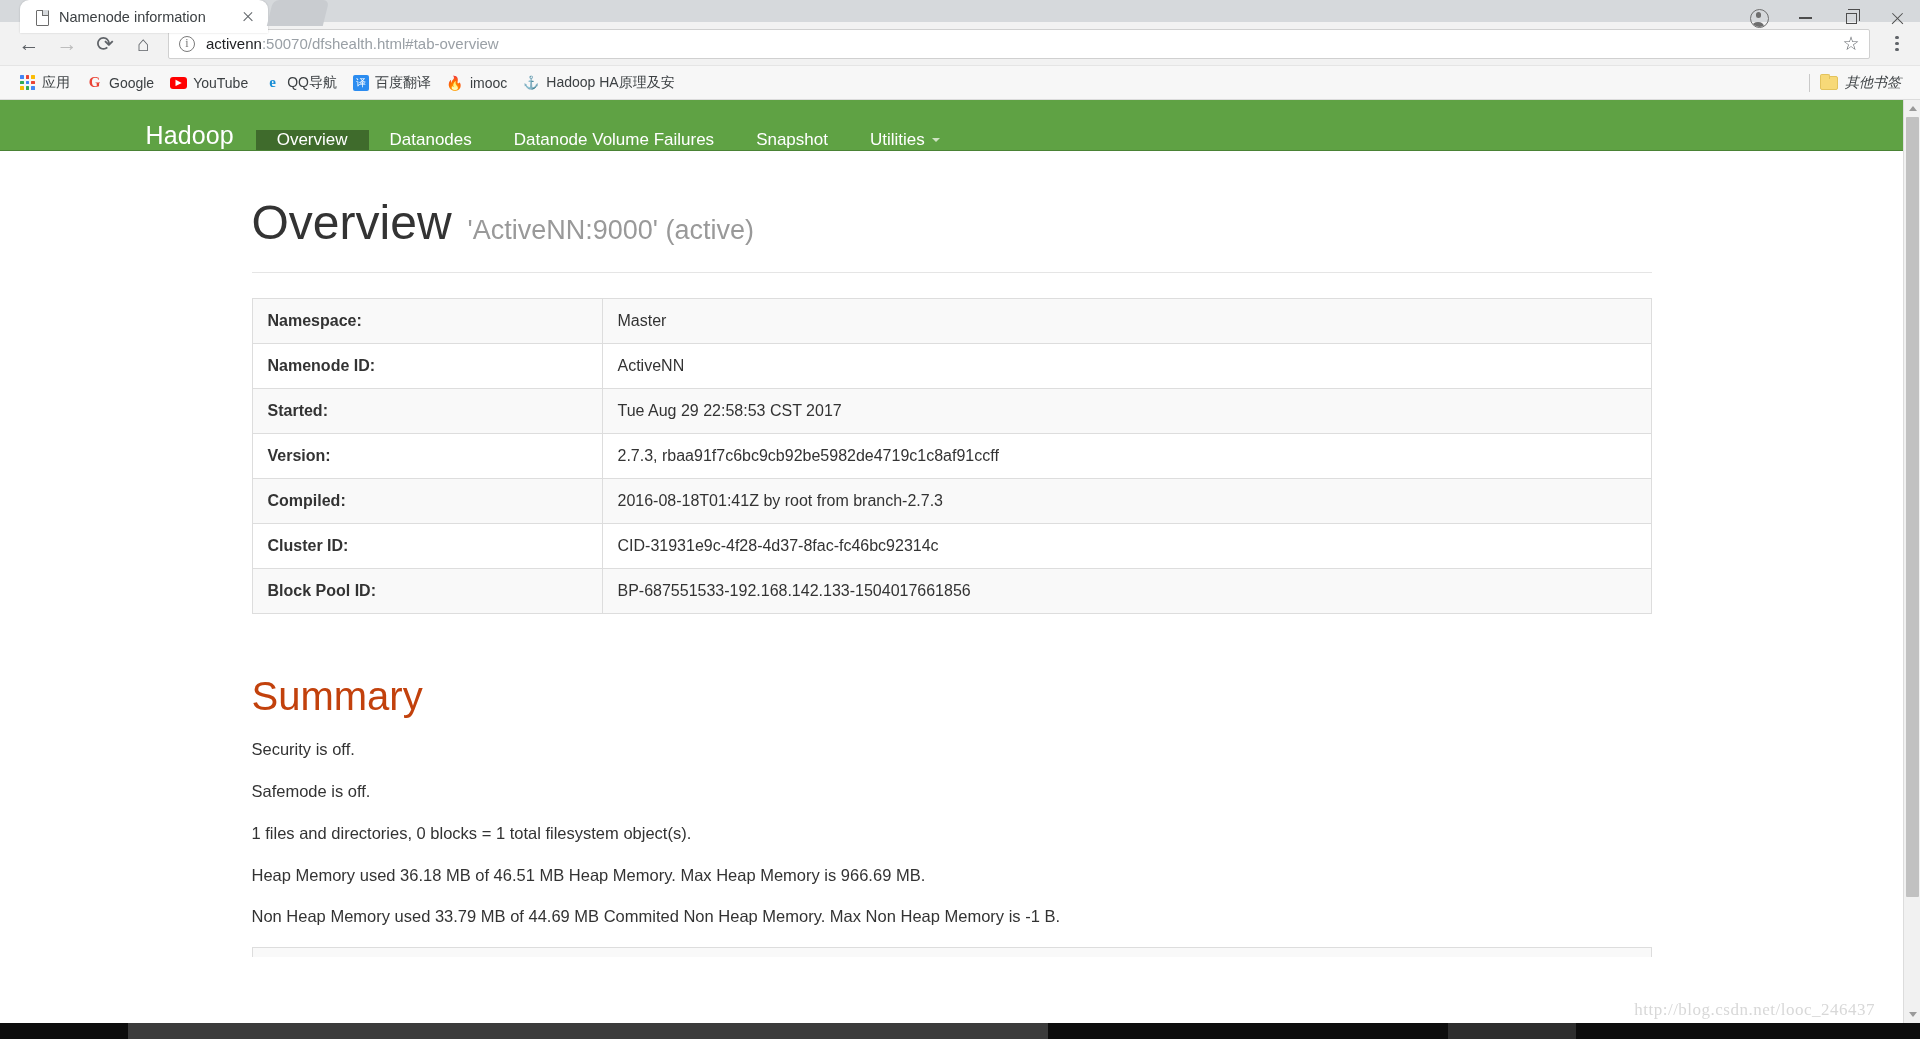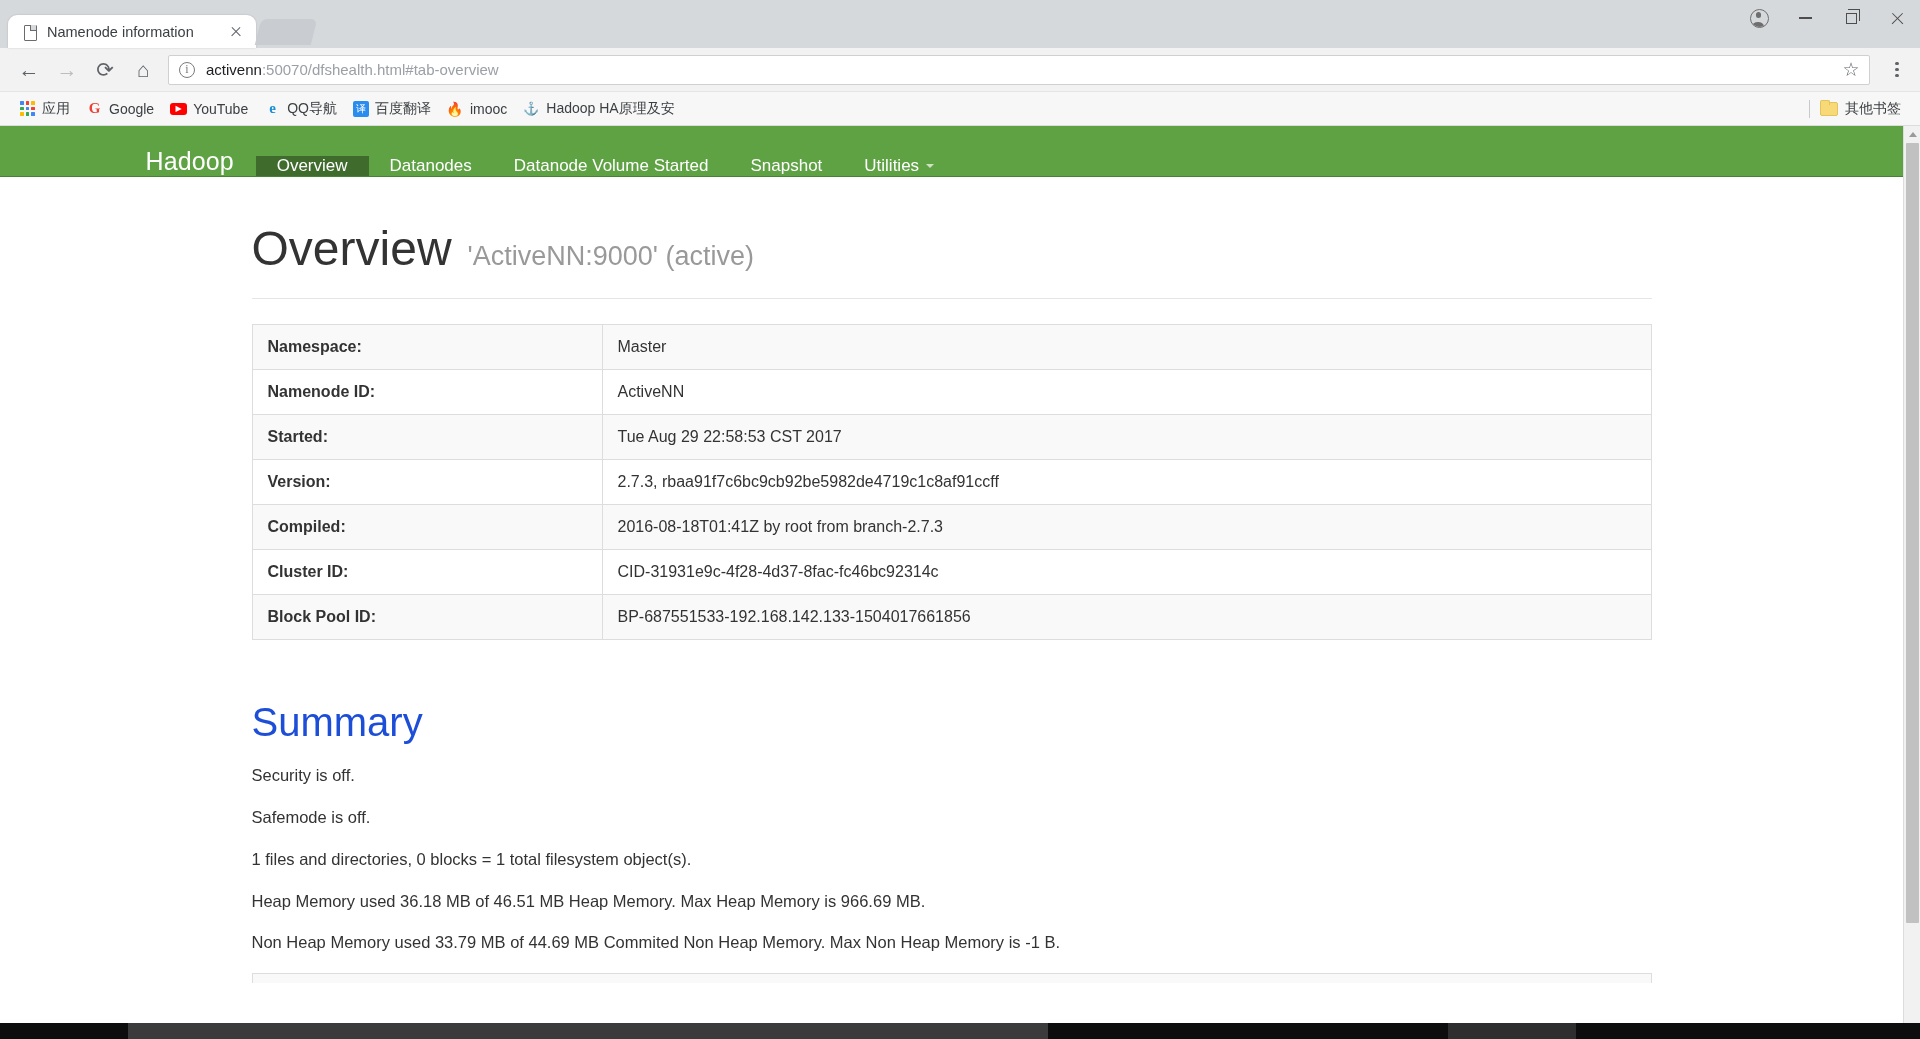--- a/index.html
+++ b/index.html
@@ -15,26 +15,26 @@
 
   
   .browser {
     width: 1920px;
     height: 1039px;
     position: relative;
     background: #ffffff;
   }
 
   .tabstrip {
-    height: 48px;
+    height: 22px;
     background: #d6d9dc;
     display: flex;
-    align-items: flex-end;
-    position: relative;
-    padding-left: 8px;
+    align-items: flex-start;
+    position: relative;
+    padding-left: 20px;
   }
   .tab {
     height: 33px;
     width: 248px;
     background: #ffffff;
     border-top-left-radius: 9px;
     border-top-right-radius: 9px;
     display: flex;
     align-items: center;
     padding: 0 10px 0 14px;
@@ -262,20 +262,21 @@
     grid-template-rows: repeat(3, 3.4px);
     gap: 2px;
   }
   .apps-grid i { display:block; width:3.4px;height:3.4px;border-radius:0.5px; }
 
   .bm-right {
     position: absolute;
     right: 10px;
     display: flex;
     align-items: center;
+    font-style: italic;
   }
   .bm-sep { width:1px;height:18px;background:#c9c9c9;margin-right:10px; }
   .folder-icon {
     width: 18px; height: 14px;
     background: #f7d978;
     border: 1px solid #e3c35d;
     border-radius: 2px;
     margin-right: 7px;
     position: relative;
   }
@@ -388,21 +389,21 @@
   }
   table.overview td {
     padding: 13px 15px;
     color: #333333;
     vertical-align: middle;
   }
 
   h2.summary {
     font-size: 40px;
     font-weight: normal;
-    color: #1d4ed8;
+    color: #c2410c;
     margin: 60px 0 20px 0;
     line-height: 1.1;
   }
   p.line {
     font-size: 16.5px;
     color: #333333;
     margin: 0 0 18px 0;
     line-height: 1.45;
   }
 
@@ -597,21 +598,21 @@
   </div>
 
   <div class="viewport">
     <div class="page">
 
       <div class="navbar">
         <div class="navbar-inner">
           <div class="brand">Hadoop</div>
           <div class="navlink active">Overview</div>
           <div class="navlink">Datanodes</div>
-          <div class="navlink">Datanode Volume Started</div>
+          <div class="navlink">Datanode Volume Failures</div>
           <div class="navlink">Snapshot</div>
           <div class="navlink">
             <span>Utilities</span>
             <span class="caret"></span>
           </div>
         </div>
       </div>
 
       <div class="container">
 

